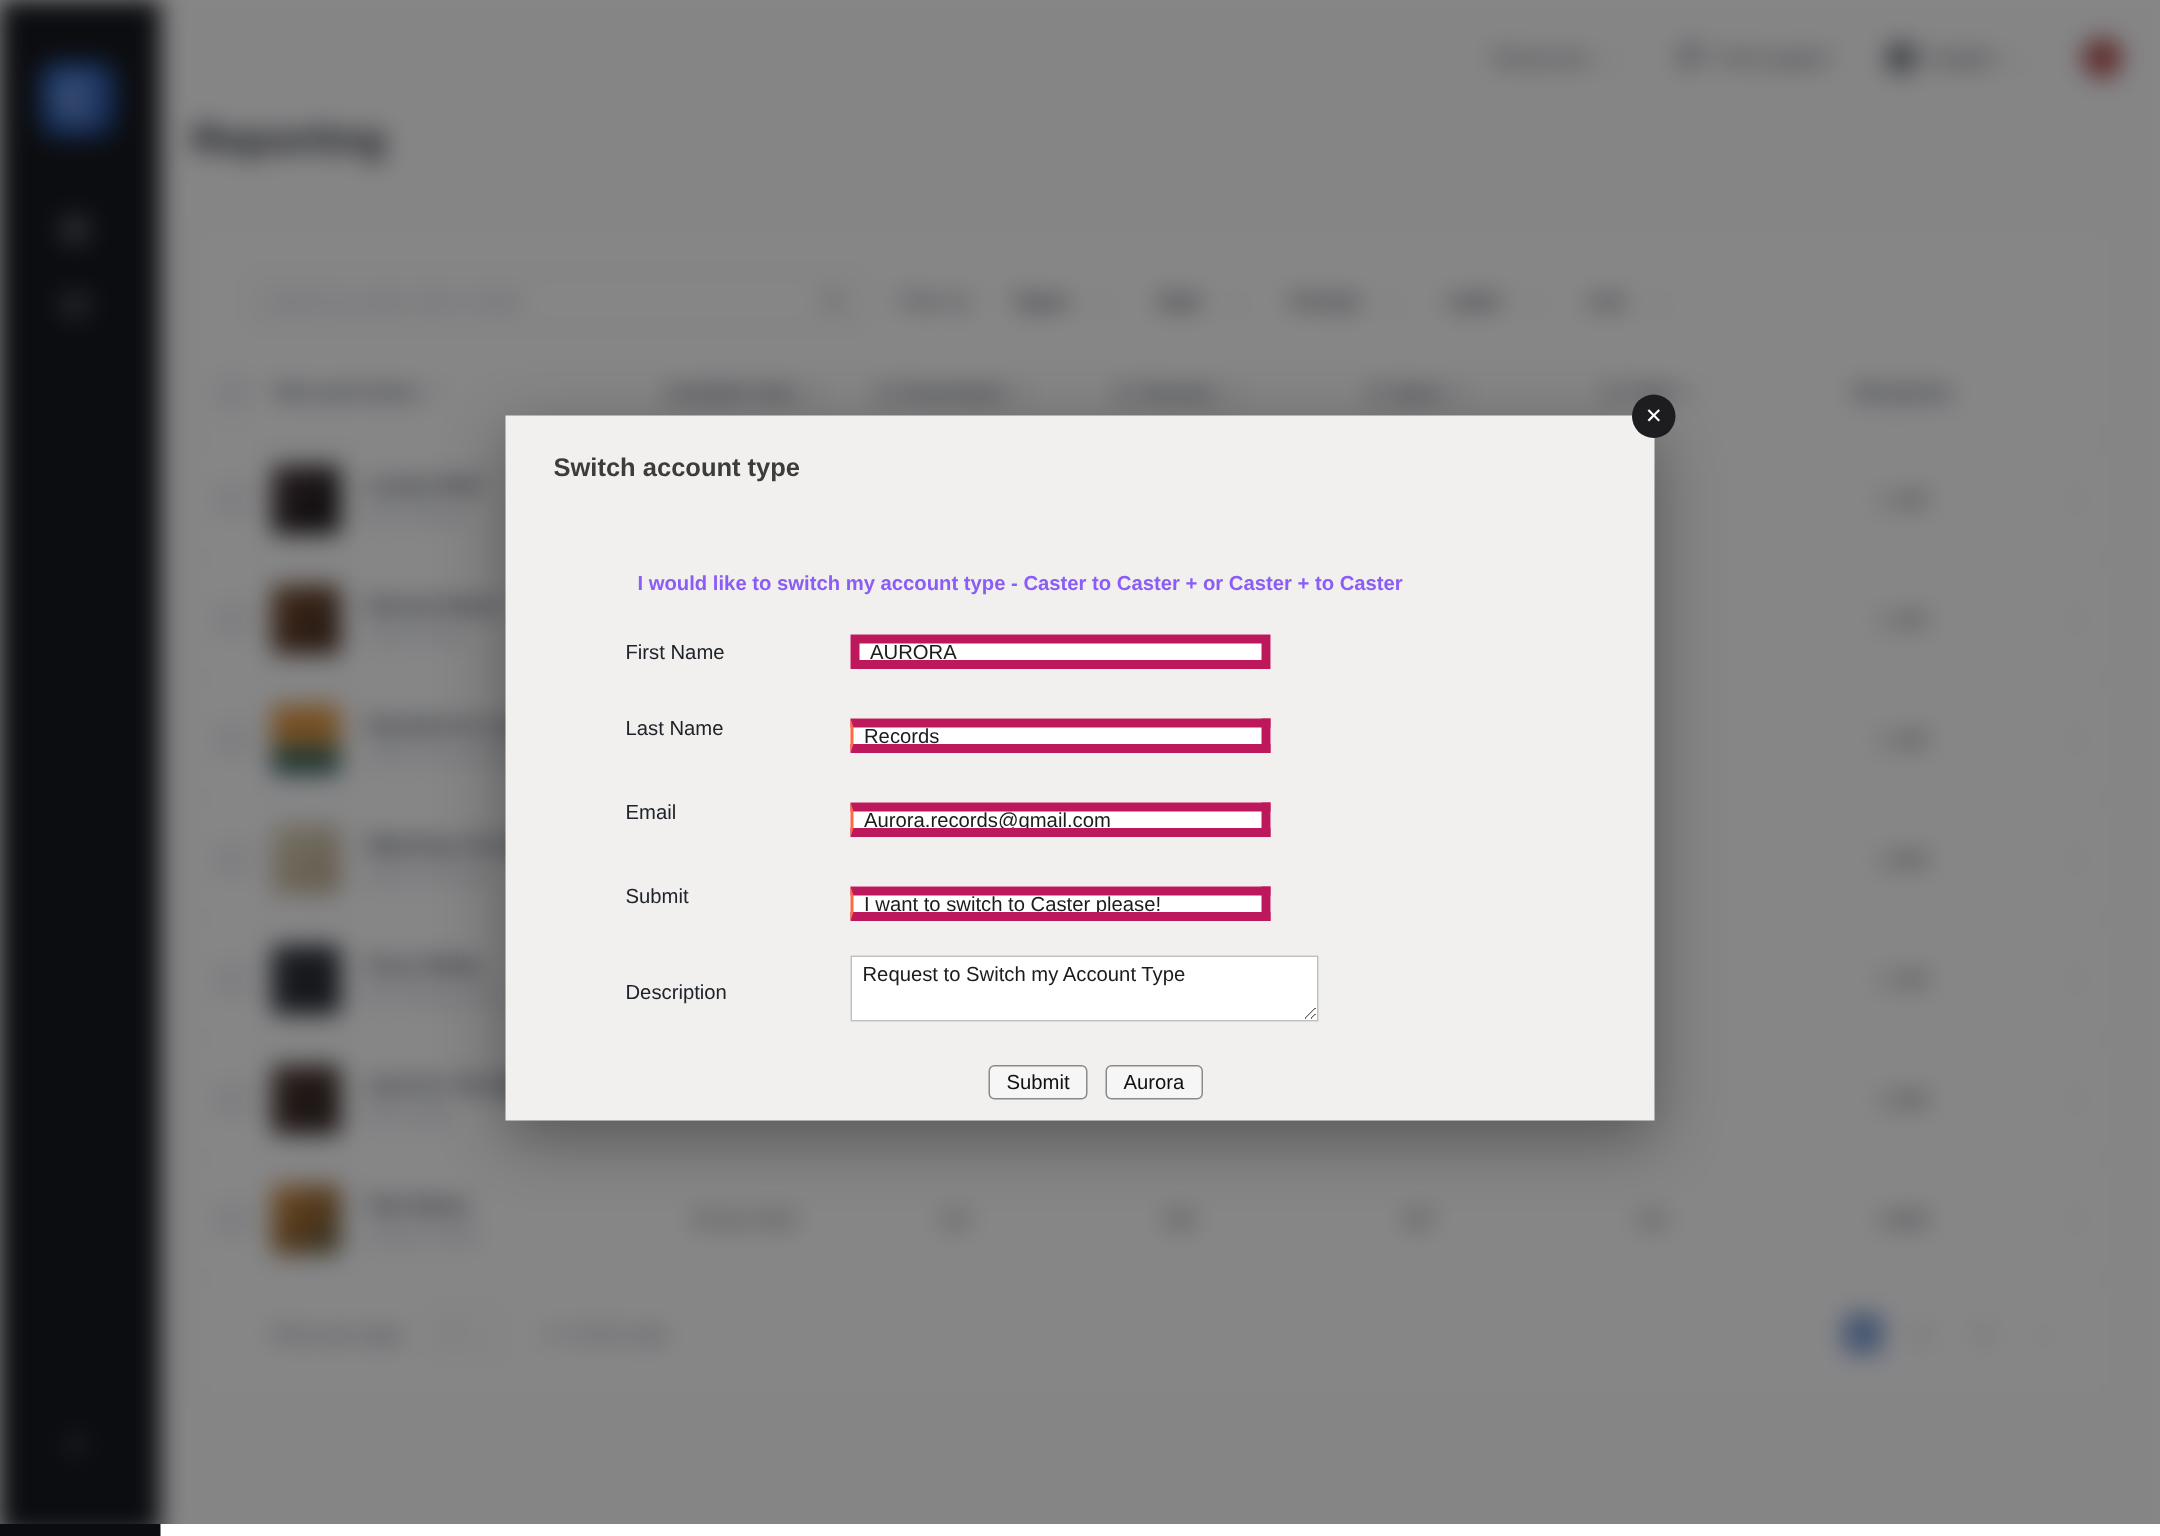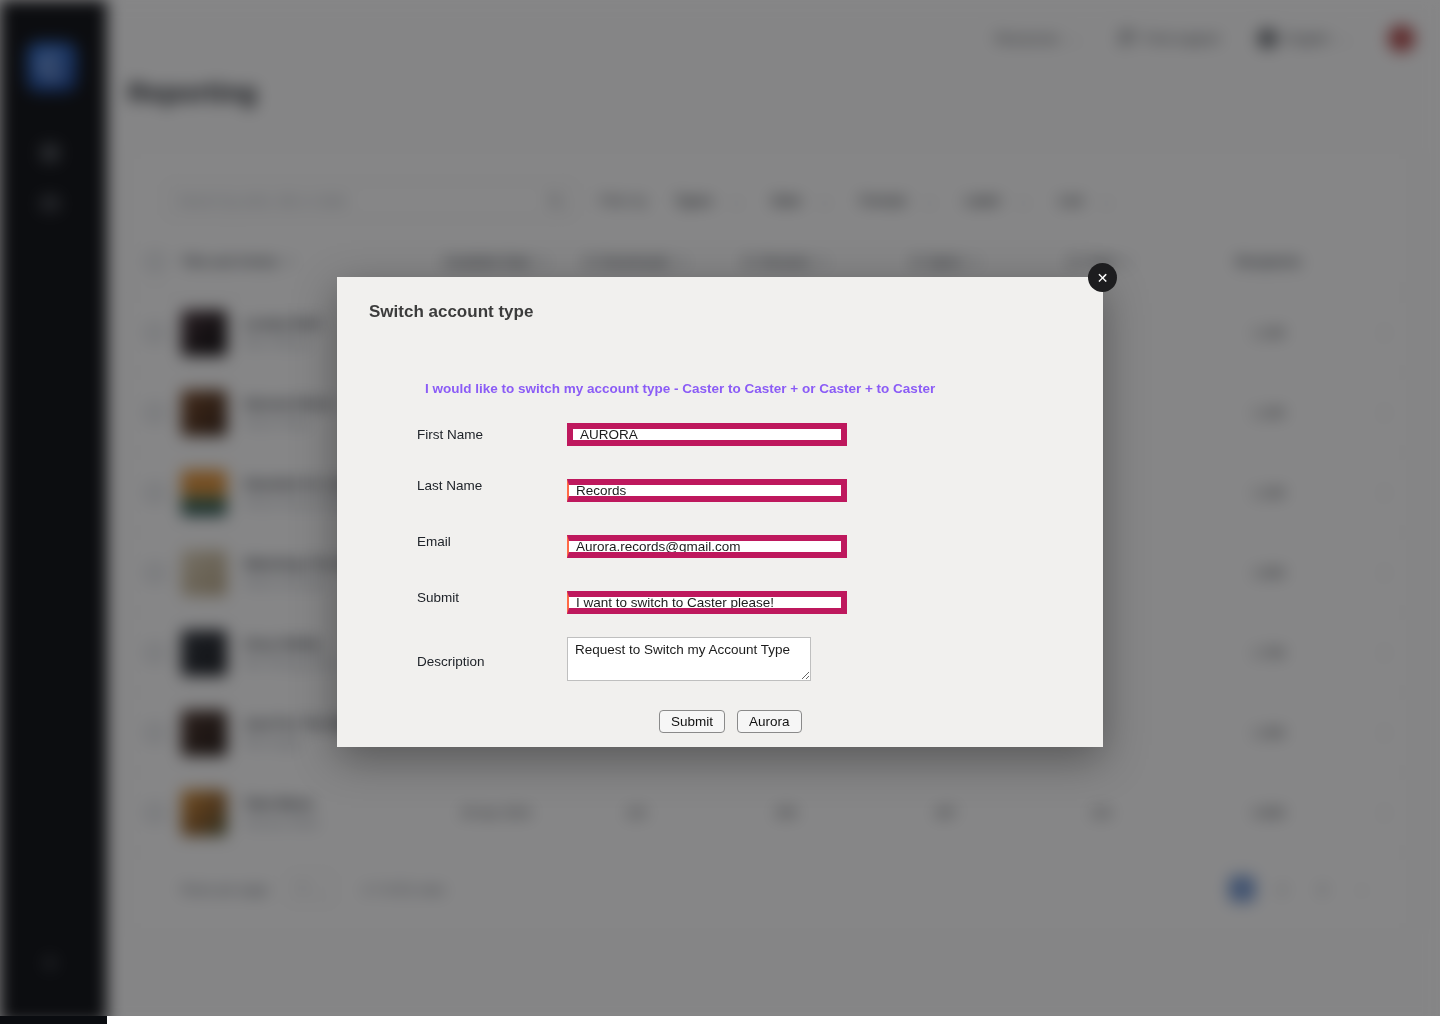--- a/index.html
+++ b/index.html
@@ -81,21 +81,21 @@
   .modal-title { padding:25px 0 0 32px; font-size:17px; font-weight:600; color:#3c3c3c; }
   .instruction { margin:59px 40px 0 88px; font-size:13.5px; font-weight:700; color:#8b5cf6; }
   .form { margin-top:27px; }
   .frow { display:flex; align-items:center; margin-bottom:23px; padding-left:80px; }
   .frow.top { align-items:center; }
   .frow.top label { padding-top:5px; }
   .frow label { width:150px; font-size:13.5px; color:#20242a; }
   .frow input { width:280px; height:23px; border:6px solid #be185d; background:#fff;
     font-size:13.5px; color:#1c1c1c; padding:0 7px; font-family:inherit; outline:none; }
   .frow input.invalid { border-left:2px solid #ff6a45;margin-top:10px; }
-  .frow textarea { width:244px; height:44px; border:1px solid #bfbfbf; background:#fff;
+  .frow textarea { width:312px; height:44px; border:1px solid #bfbfbf; background:#fff;
     font-size:13.5px; color:#1c1c1c; padding:4px 7px; font-family:inherit; outline:none; resize:both; }
   .btn-row { display:flex; gap:12px; margin:29px 0 0 322px; }
   .btn { font-family:inherit; font-size:13.5px; color:#111; background:#f6f6f6;
     border:1.5px solid #8a8a8a; border-radius:4px; padding:2px 11px; height:23px; cursor:pointer; }
 </style>
 </head>
 <body>
 
 <div class="bg">
 

